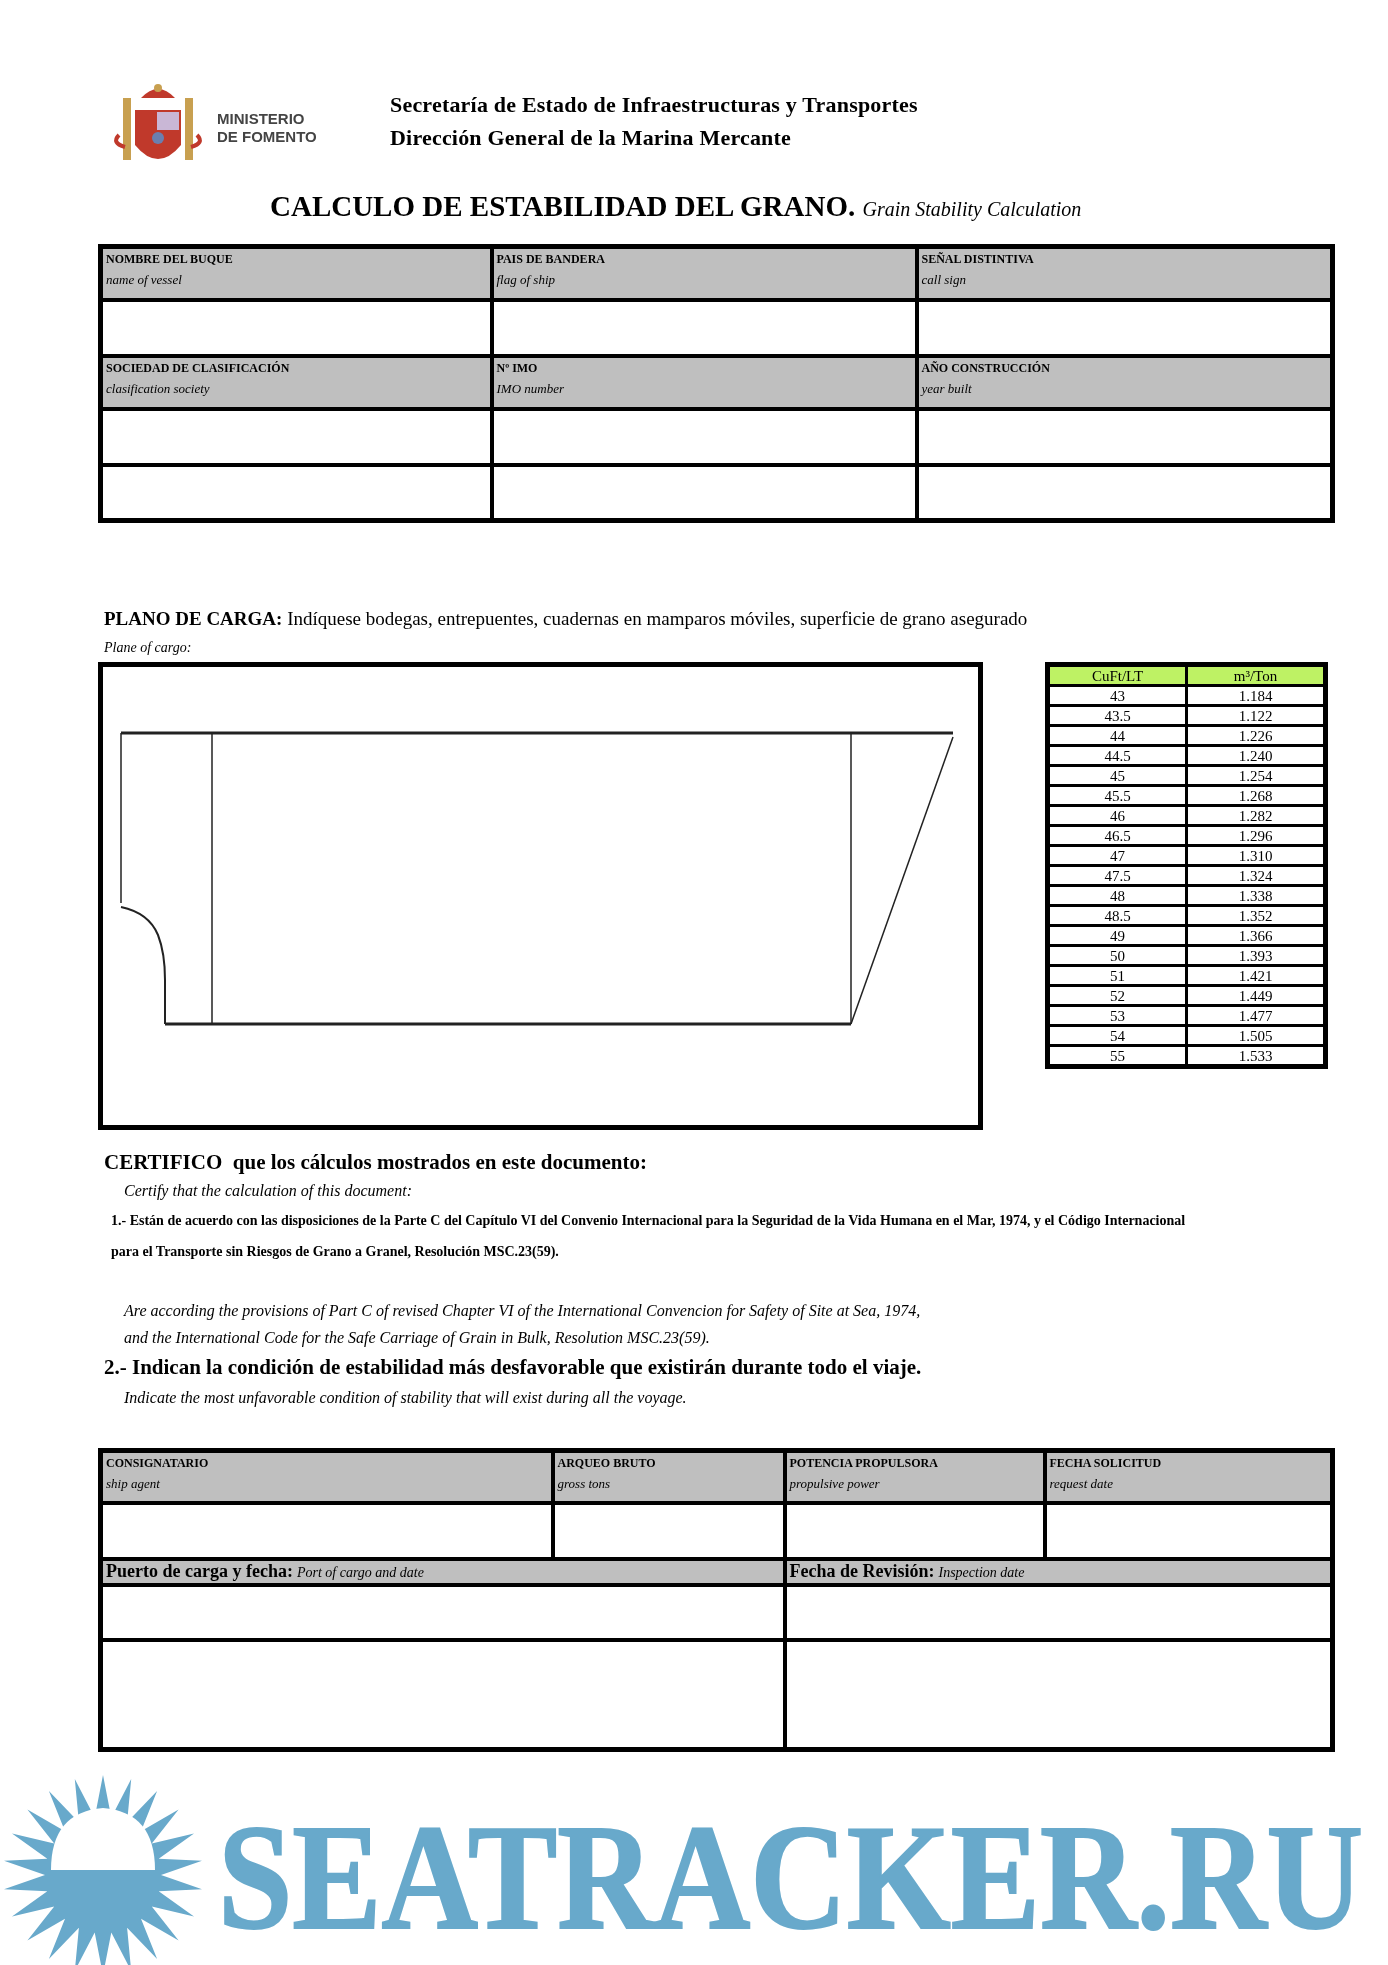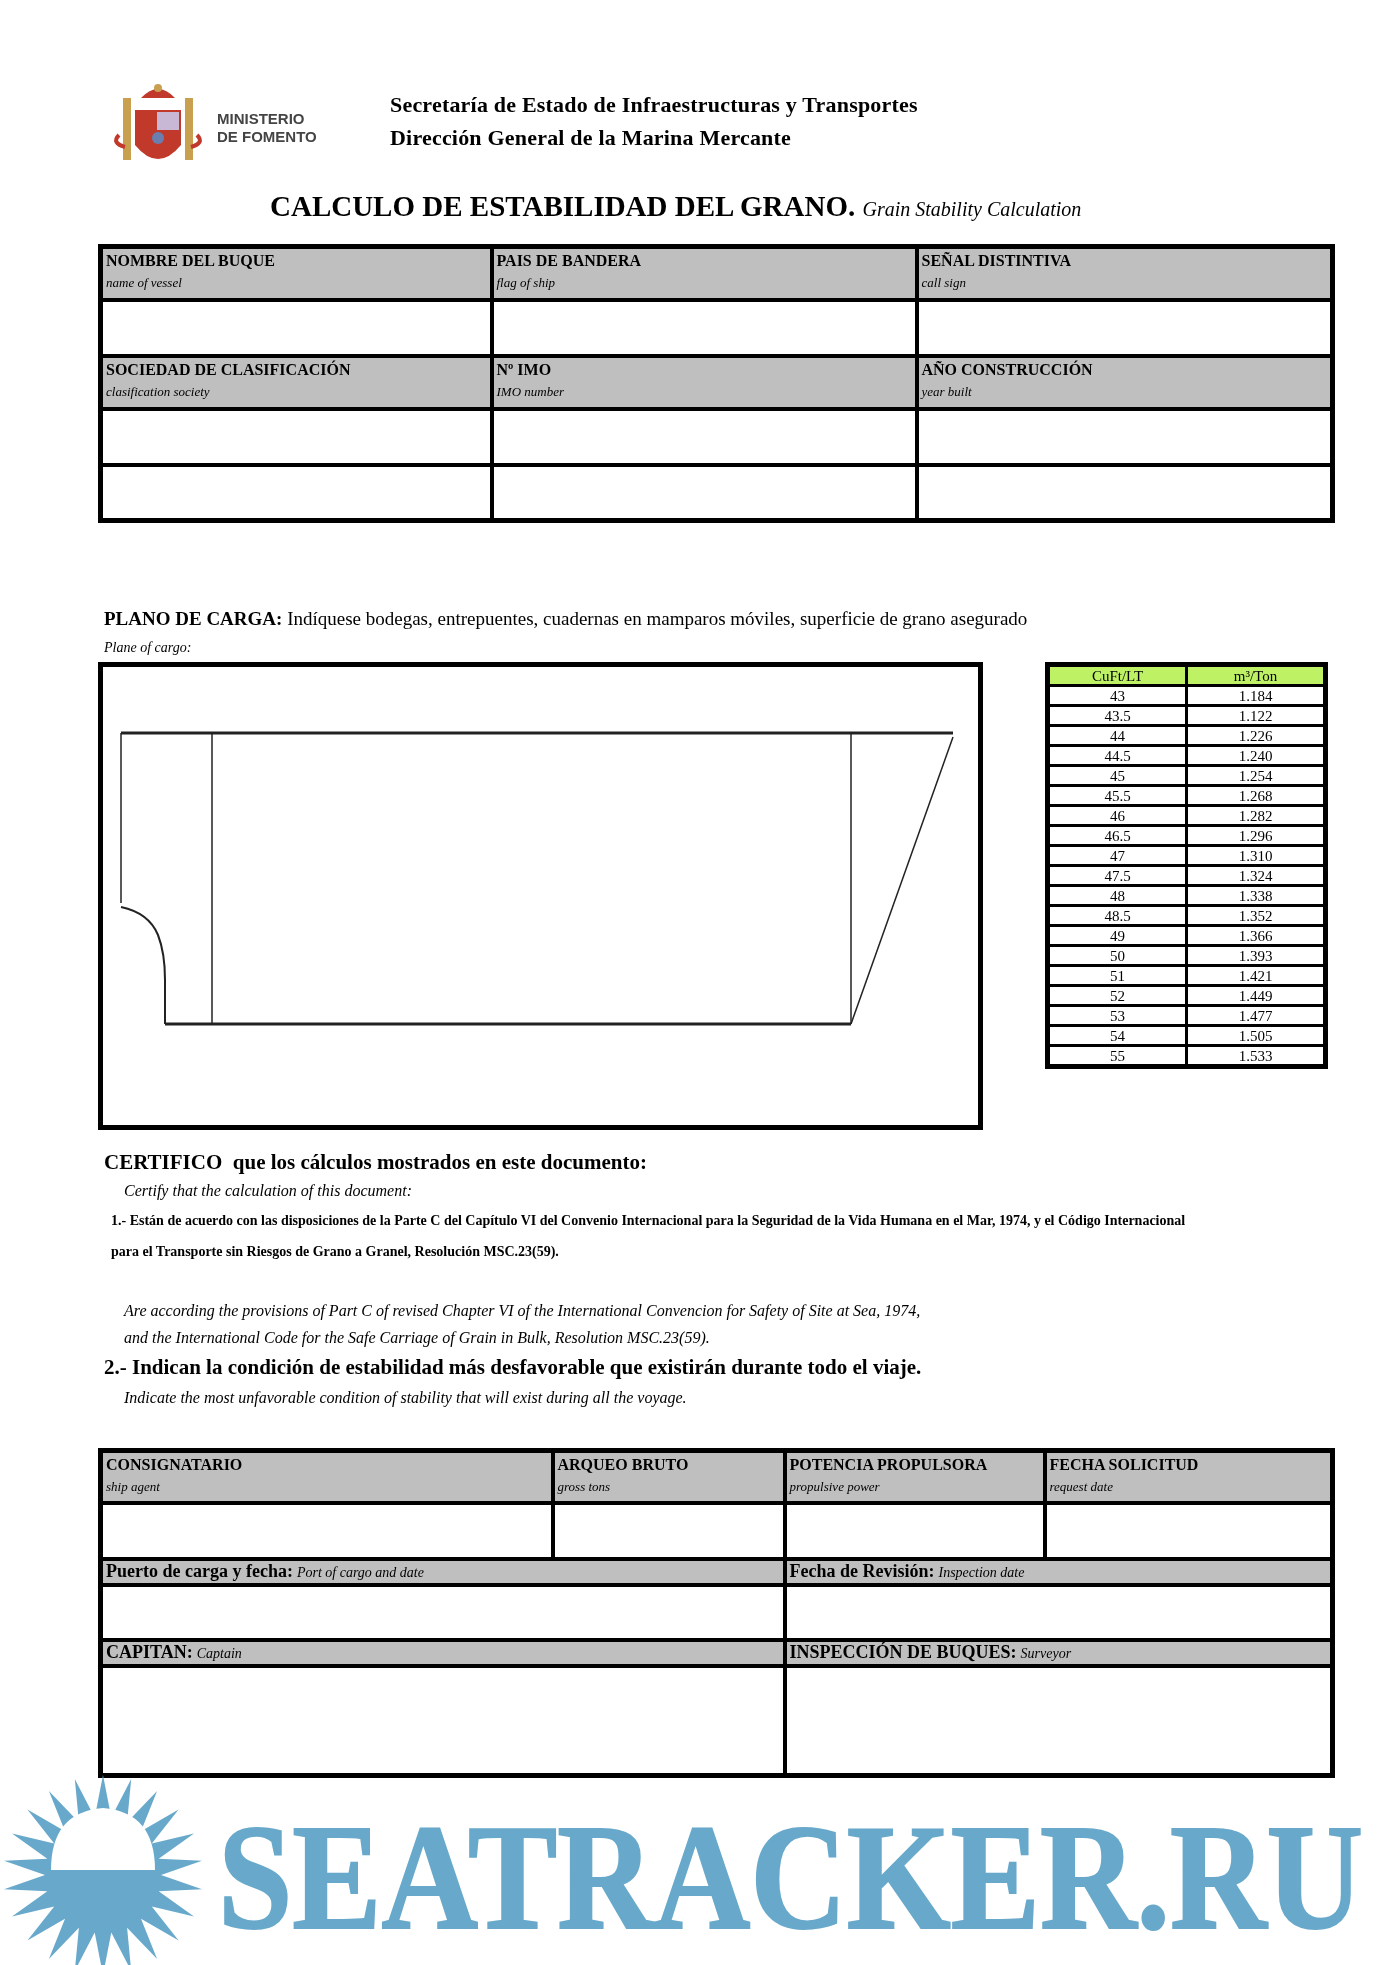--- a/index.html
+++ b/index.html
@@ -7,21 +7,21 @@
   .abs{position:absolute;}
   
   .logo{left:105px;top:80px;width:240px;height:100px;}
   .org-line{left:390px;font-weight:bold;font-size:22px;letter-spacing:0.2px;white-space:nowrap;}
   .title{left:270px;top:190px;font-weight:bold;font-size:29px;white-space:nowrap;}
   .title .sub{font-style:italic;font-size:20px;font-weight:normal;}
   
   table.form{position:absolute;border-collapse:collapse;border:5px solid #000;table-layout:fixed;}
   table.form td{border:4px solid #000;padding:0 3px;vertical-align:top;}
   td.hd{background:#bfbfbf;}
-  .lbl{font-weight:bold;font-size:16px;display:block;margin-top:3px;white-space:nowrap;}
+  .lbl{font-weight:bold;font-size:12px;display:block;margin-top:3px;white-space:nowrap;}
   .tr{font-style:italic;font-size:13px;display:block;margin-top:5px;white-space:nowrap;}
   .lbl-inline{font-weight:bold;font-size:18px;white-space:nowrap;}
   .tr-inline{font-style:italic;font-size:14px;font-weight:normal;}
   input.fld{width:100%;height:100%;border:0;background:transparent;box-sizing:border-box;font-family:"Liberation Serif",serif;font-size:16px;}
   
   .plano{left:104px;top:608px;font-size:19px;white-space:nowrap;}
   .plano b{font-size:19px;}
   .plano-en{left:104px;top:640px;font-style:italic;font-size:14px;}
   .drawing{left:98px;top:662px;width:875px;height:458px;border:5px solid #000;}
   
@@ -267,24 +267,20 @@
     <td><input class="fld" value="" style=""></td>
   </tr>
   <tr style="height:26px">
     <td class="hd" colspan="2"><span class="lbl-inline">Puerto de carga y fecha:</span> <span class="tr-inline">Port of cargo and date</span></td>
     <td class="hd" colspan="2"><span class="lbl-inline">Fecha de Revisión:</span> <span class="tr-inline">Inspection date</span></td>
   </tr>
   <tr style="height:55px">
     <td colspan="2"><input class="fld" value="" style=""></td>
     <td colspan="2"><input class="fld" value="" style=""></td>
   </tr>
-  <tr style="height:26px">
-    <td class="hd" colspan="2"><span class="lbl-inline">CAPITAN:</span> <span class="tr-inline">Captain</span></td>
-    <td class="hd" colspan="2"><span class="lbl-inline">INSPECCIÓN DE BUQUES:</span> <span class="tr-inline">Surveyor</span></td>
-  </tr>
   <tr style="height:110px">
     <td colspan="2"><input class="fld" value="" style=""></td>
     <td colspan="2"><input class="fld" value="" style=""></td>
   </tr>
 </tbody>
   </table>
 
 <div class="abs wm">
   <svg width="1388" height="195" viewBox="0 0 1388 195">
     <g id="sunburst">

